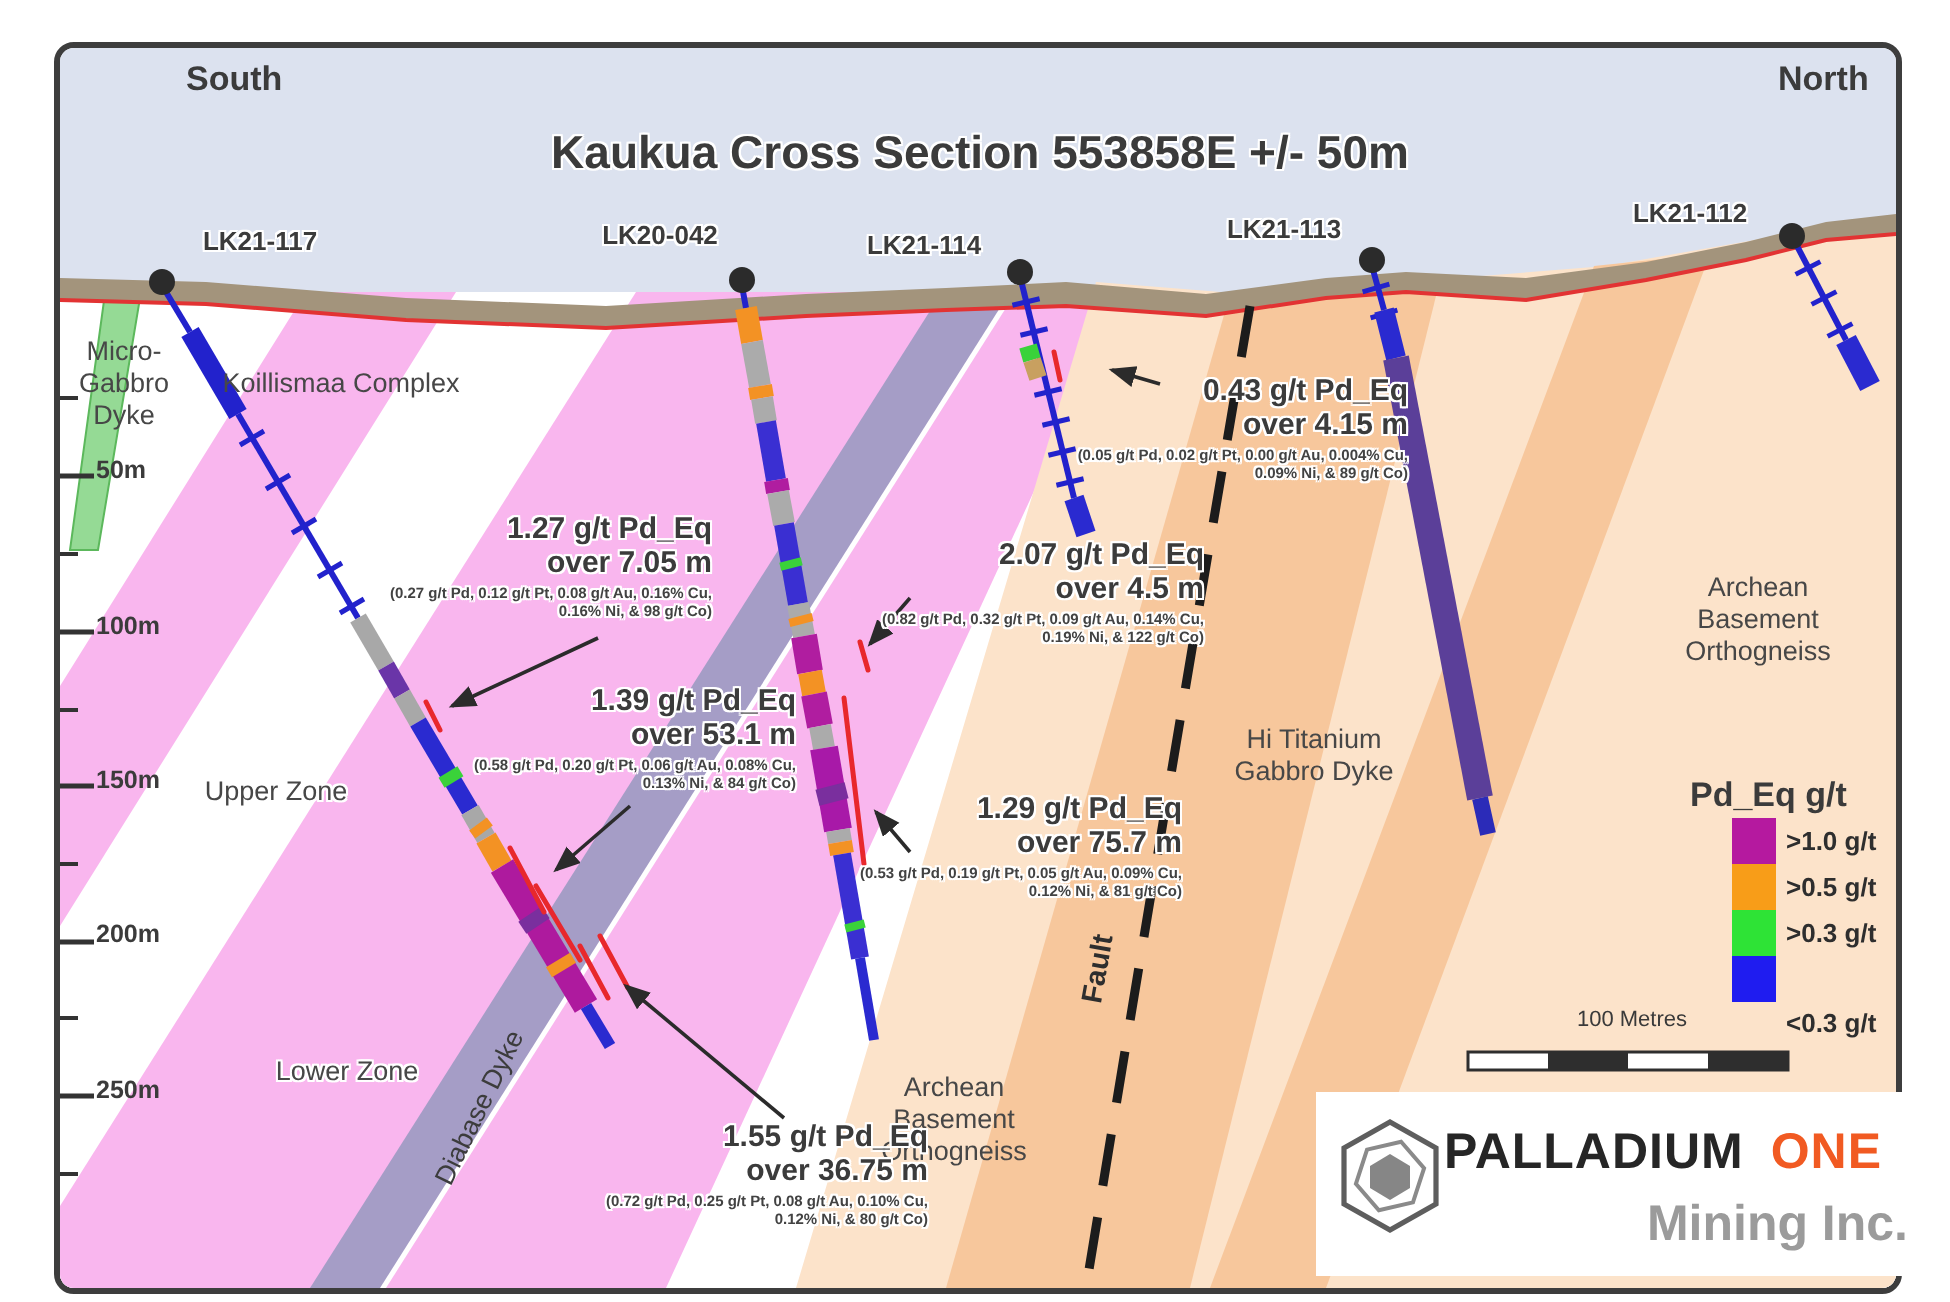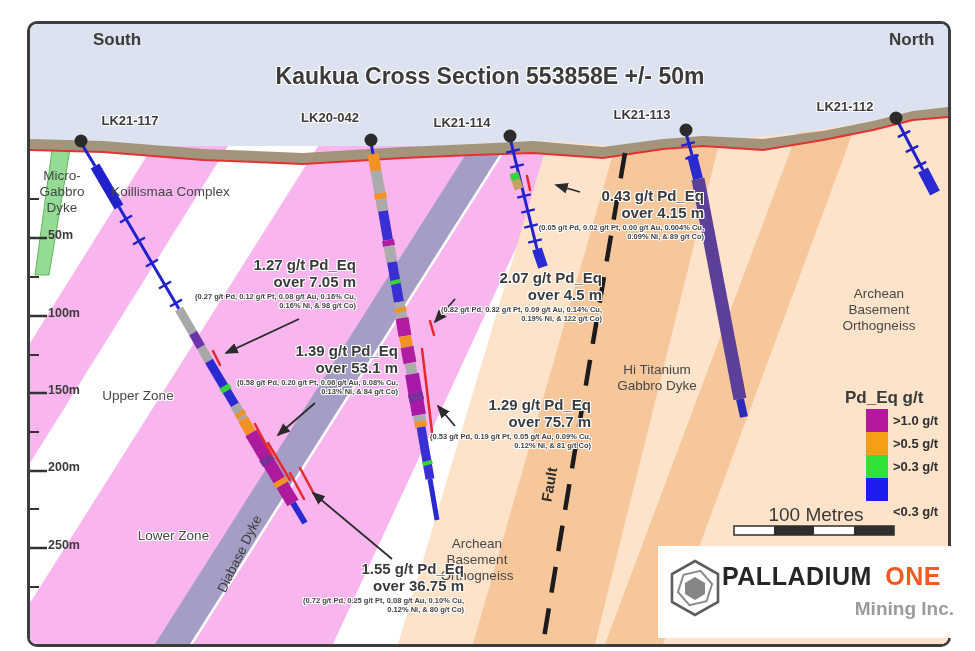--- a/index.html
+++ b/index.html
@@ -12,24 +12,24 @@
   .dir{font-size:17px;font-weight:bold;margin-left:41px;}
   .hole{font-size:13px;font-weight:bold;text-align:center;width:84px;}
   .depth{font-size:12.5px;font-weight:bold;}
   .zone{font-size:13.5px;text-align:center;color:#474747;}
   .ann{position:absolute;width:176px;text-align:right;color:#3b3b3b;}
   .ann .g{font-size:15px;font-weight:bold;line-height:1.15;}
   .ann .d{font-size:7.5px;font-weight:bold;line-height:1.3;margin-top:1px;color:#424242;}
   .legend-title{font-size:17px;font-weight:bold;}
   .chip{position:absolute;width:22px;height:23px;}
   .chip-lbl{position:absolute;font-size:13px;font-weight:600;color:#2e2e2e;height:23px;line-height:23px;}
-  .scale-lbl{font-size:19px;color:#3a3a3a;text-align:center;width:140px;}
+  .scale-lbl{font-size:11px;color:#3a3a3a;text-align:center;width:140px;}
   #logo-box{position:absolute;left:658px;top:546px;width:304px;height:92px;background:#ffffff;z-index:6;}
   .logo-line{position:absolute;left:64px;top:16px;width:232px;font-size:25px;font-weight:bold;letter-spacing:.5px;color:#262626;white-space:nowrap;}
-  .logo-sub{position:absolute;left:64px;top:52px;width:232px;text-align:right;font-size:19px;font-weight:bold;color:#9b9b9b;}
+  .logo-sub{position:absolute;left:64px;top:52px;width:232px;text-align:right;font-size:25px;font-weight:bold;color:#9b9b9b;}
   .rot-diabase{transform:rotate(-64deg);}
   .rot-fault{transform:rotate(-80deg);font-weight:bold;font-size:14.5px;}
 </style>
 </head>
 <body>
 
 <div id="stage">
 
   <div id="frame">
     <svg id="gfx" width="918" height="620" viewBox="27 21 918 620" xmlns="http://www.w3.org/2000/svg">

